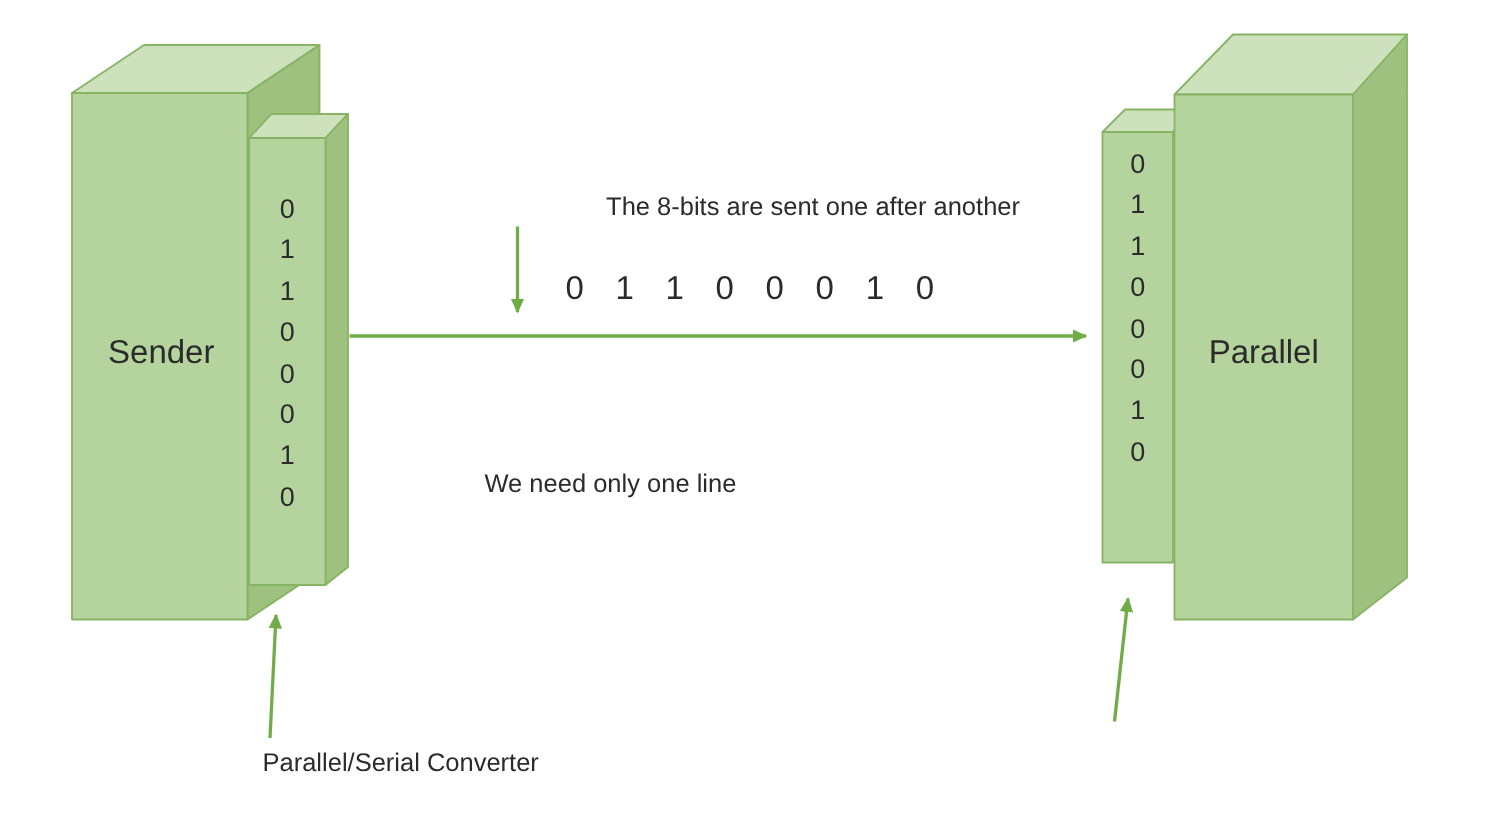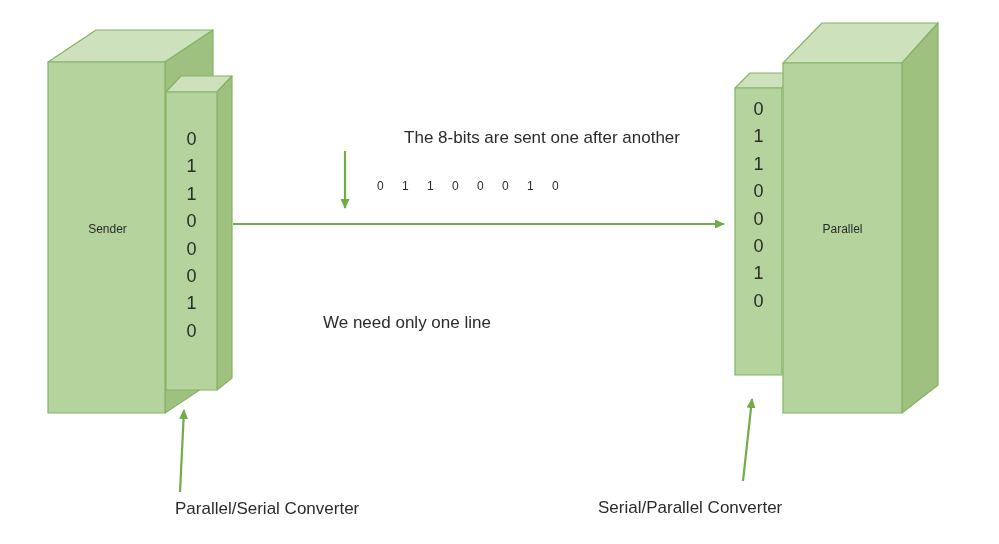--- a/index.html
+++ b/index.html
@@ -28,34 +28,34 @@
   .face-side  { fill: var(--face-side, #9ec17f); }
   .arrow-line {
     stroke: var(--arrow, #70ad47);
     stroke-width: 2.2;
     fill: none;
   }
   .arrow-fill { fill: var(--arrow, #70ad47); }
   .txt {
     position: absolute;
     color: var(--text, #2b2b2b);
-    font-size: 12px;
+    font-size: 22px;
     white-space: nowrap;
   }
   .box-label {
     text-align: center;
     width: 119px;
   }
   .bits-col {
     text-align: center;
     font-size: 18px;
     line-height: 27.4px;
   }
   .bits-row {
-    font-size: 12px;
+    font-size: 22px;
     word-spacing: 13px;
     letter-spacing: 1px;
   }
   .note { font-size: 17px; }
 </style>
 </head>
 <body>
 
 <div id="stage">
 
@@ -120,15 +120,14 @@
     <div>0</div>
     <div>0</div>
     <div>1</div>
     <div>0</div>
   </div>
 
   <div class="txt note" style="left:280px; top:128px; width:400px; text-align:right;">The 8-bits are sent one after another</div>
   <div class="txt bits-row" style="left:377px; top:179px;">0 1 1 0 0 0 1 0</div>
   <div class="txt note" style="left:323px; top:297px;margin-top:16px;">We need only one line</div>
   <div class="txt note" style="left:175px; top:499px;">Parallel/Serial Converter</div>
-  <div class="txt note" style="left:598px; top:498px;">Serial/Parallel Converter</div>
 
 </div>
 
 </body></html>

